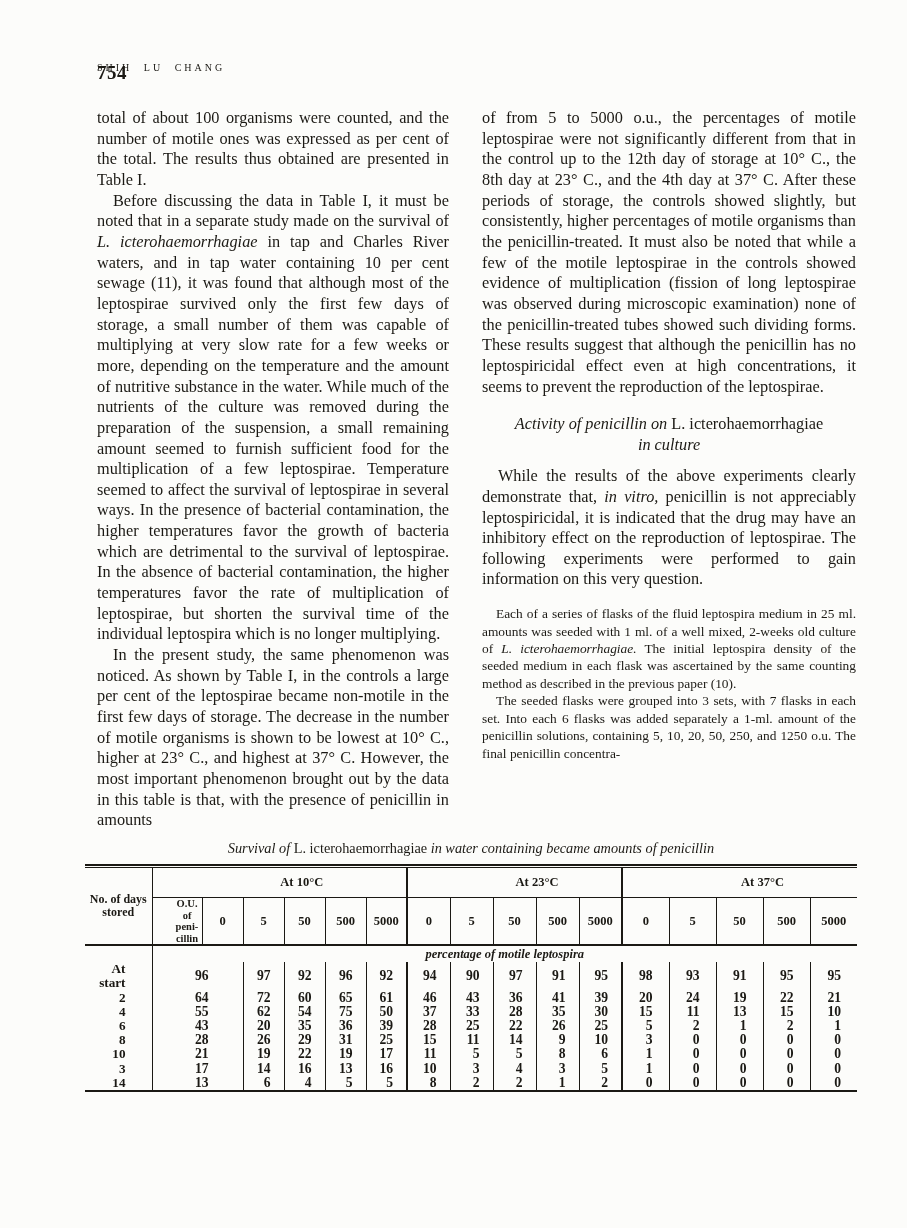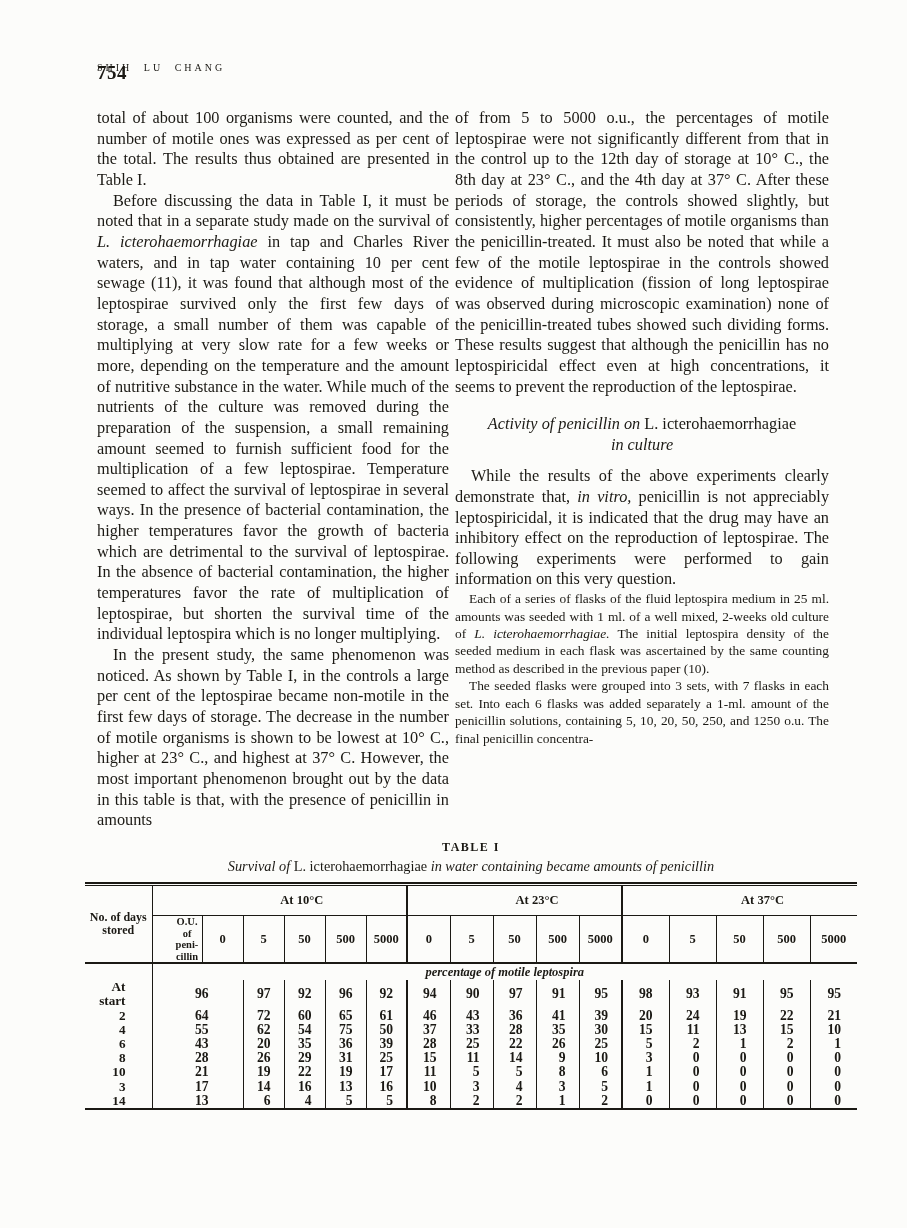--- a/index.html
+++ b/index.html
@@ -24,41 +24,41 @@
     font-size: 19px; font-weight: 700; letter-spacing: .5px;
   }
   .runhead {
     display: block; text-align: left;
     font-size: 10px; font-weight: 400; letter-spacing: 3px; word-spacing: 6px;
   }
   
   .cols {
     display: grid;
     grid-template-columns: 352px 374px;
-    column-gap: 6px;
+    column-gap: 33px;
     margin: 26px 0 0 97px;
   }
   .col p {
     margin: 0;
     font-size: 16.3px; line-height: 20.65px;
     text-align: justify;
     text-indent: 16px;
   }
   .col p.noindent { text-indent: 0; }
   .it { font-style: italic; }
   .subhead {
     margin: 17px 0 11px 0;
     font-size: 16.3px; line-height: 20.5px;
     font-weight: 400; text-align: center;
   }
   .col p.small {
     font-size: 13.4px; line-height: 17.45px;
     text-indent: 14px;
   }
-  .col p.small.first { }
+  .col p.small.first { margin-top: 15px; }
   
   .tablewrap { margin: 9px 0 0 85px; width: 772px; }
   .tlabel {
     text-align: center; font-size: 12px; font-weight: 700;
     letter-spacing: 1.5px;
   }
   .tcaption {
     text-align: center; font-size: 14.3px; margin-top: 3px;
   }
   .dbl {
@@ -134,21 +134,20 @@
         <span class="it">Activity of penicillin on </span><span>L. icterohaemorrhagiae</span><br>
         <span class="it">in culture</span>
       </h3>
       <p><span>While the results of the above experiments clearly demonstrate that, </span><span class="it">in vitro,</span><span> penicillin is not appreciably leptospiricidal, it is indicated that the drug may have an inhibitory effect on the reproduction of leptospirae. The following experiments were performed to gain information on this very question.</span></p>
       <p class="small first"><span>Each of a series of flasks of the fluid leptospira medium in 25 ml. amounts was seeded with 1 ml. of a well mixed, 2-weeks old culture of </span><span class="it">L. icterohaemorrhagiae.</span><span> The initial leptospira density of the seeded medium in each flask was ascertained by the same counting method as described in the previous paper (10).</span></p>
       <p class="small"><span>The seeded flasks were grouped into 3 sets, with 7 flasks in each set. Into each 6 flasks was added separately a 1-ml. amount of the penicillin solutions, containing 5, 10, 20, 50, 250, and 1250 o.u. The final penicillin concentra-</span></p>
     </div>
   </div>
 
   <div class="tablewrap">
-    <div class="tlabel">TABLE I</div>
     <div class="tcaption">
       <span class="it">Survival of </span><span>L. icterohaemorrhagiae</span><span class="it"> in water containing became amounts of penicillin</span>
     </div>
     <div class="dbl"></div>
 
     <table>
       <colgroup>
         <col style="width:67px">
         <col style="width:50px">
         <col style="width:41px">

